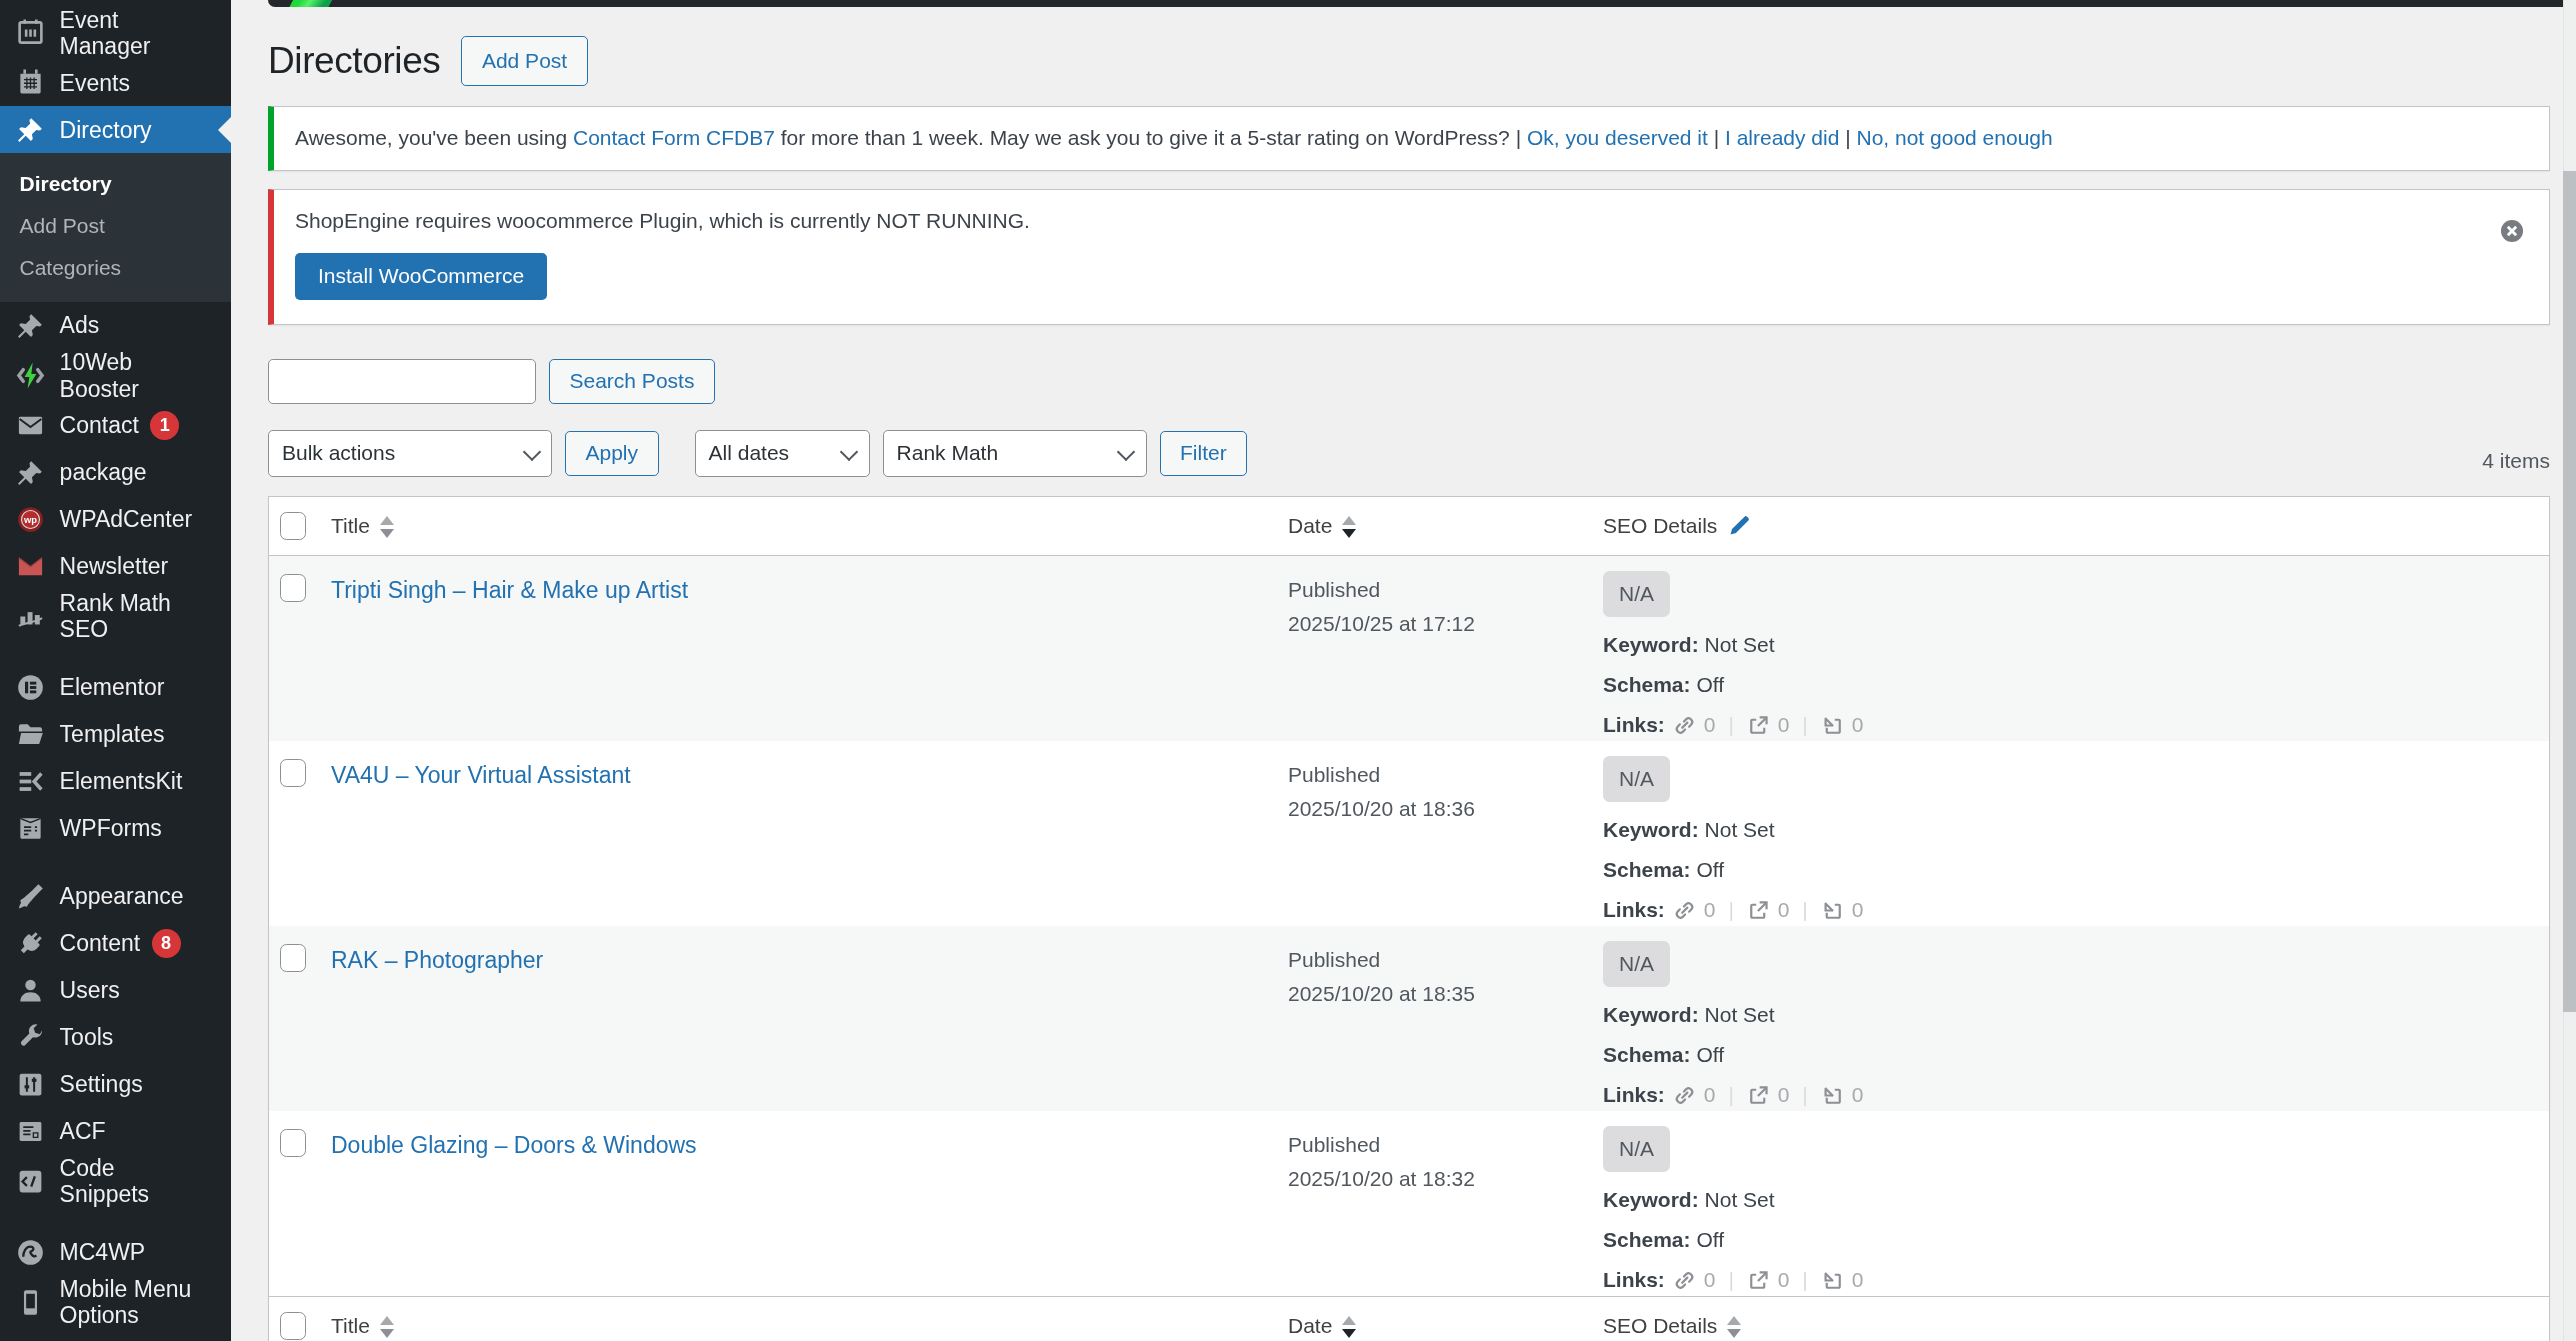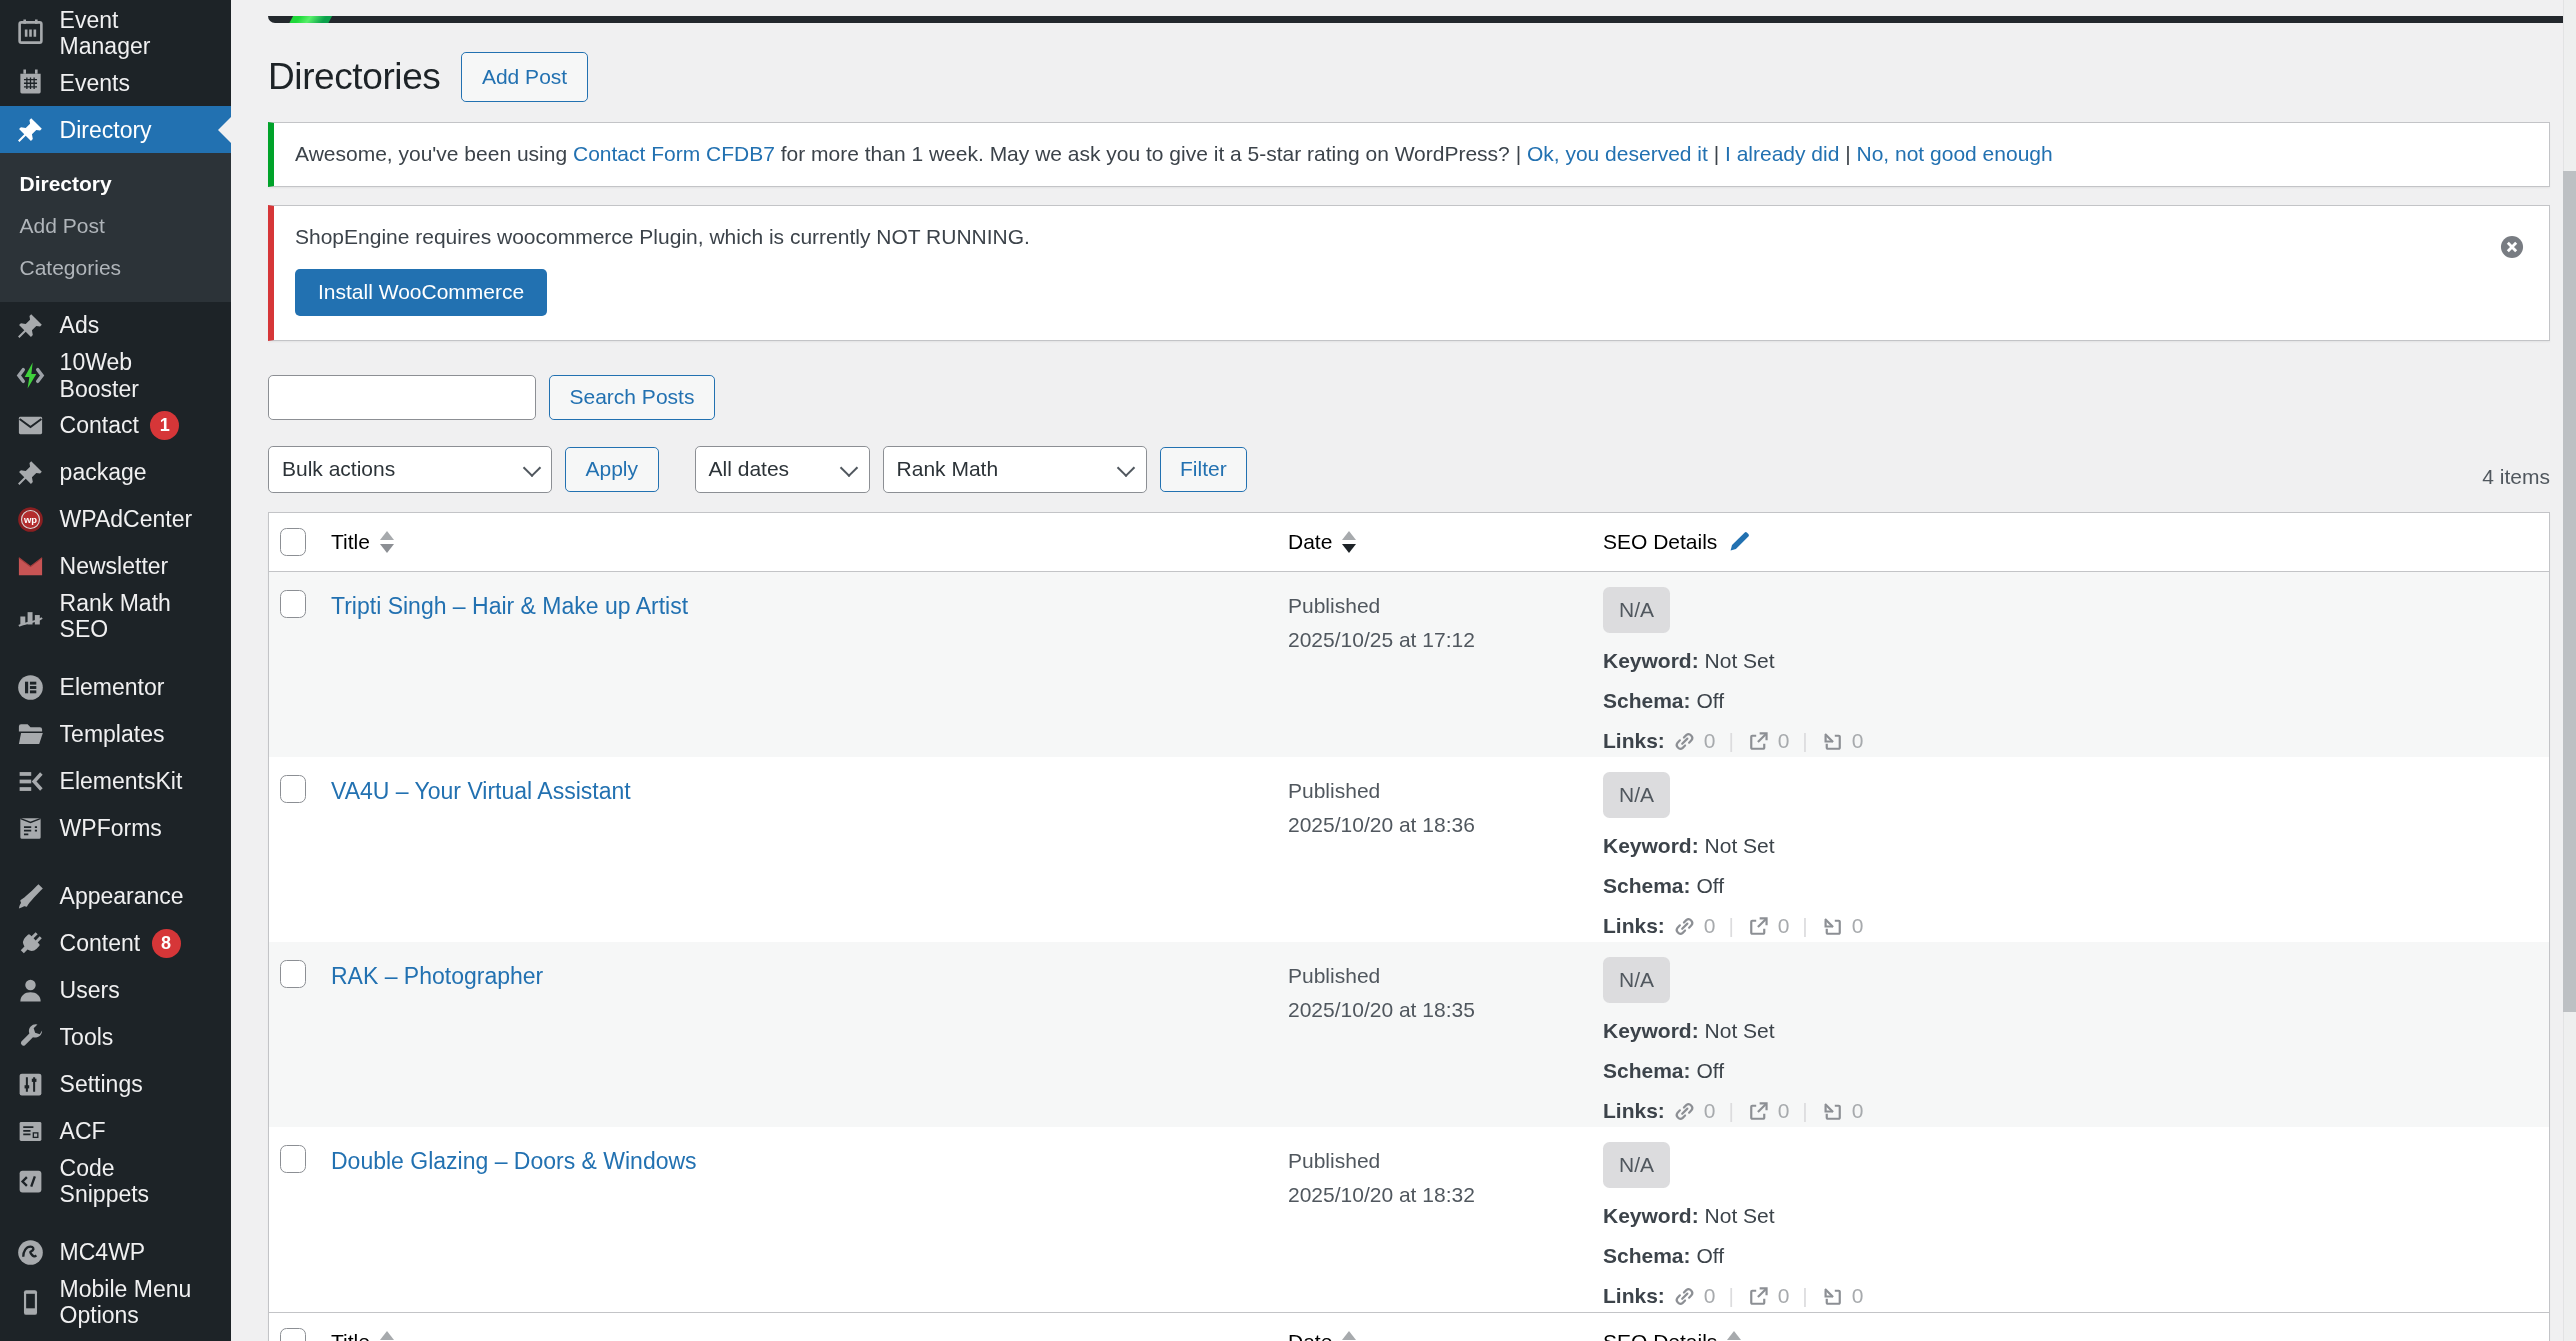--- a/index.html
+++ b/index.html
@@ -20,21 +20,21 @@
   .mi-row.active .mi-label{color:#fff;}
   .mi-row.active::after{content:"";position:absolute;right:0;top:50%;transform:translateY(-50%);
     width:0;height:0;border:13px solid transparent;border-right:13px solid #f0f0f1;border-left:none;}
   .submenu{background:#2c3338;padding:9.7px 0 13px;}
   .sub-item{padding:9px 0 9px 19.5px;font-size:21px;color:#b0b5ba;cursor:pointer;}
   .sub-item.current{color:#fff;font-weight:700;}
   .menu-sep{height:21px;}
   .badge{margin-left:11.4px;background:#d63638;color:#fff;min-width:29px;height:29px;border-radius:14.6px;
     display:inline-flex;align-items:center;justify-content:center;font-size:18px;font-weight:700;padding:0 4.9px;box-sizing:border-box;flex:none;}
   
-  .content{position:absolute;left:231px;top:16px;right:0;height:1028px;background:#f0f0f1;}
+  .content{position:absolute;left:231px;top:0;right:0;height:1028px;background:#f0f0f1;}
   .banner-strip{position:absolute;top:0;left:37px;right:0;height:7.3px;background:#23282d;
     border-bottom-left-radius:11.4px;overflow:hidden;}
   .banner-green{position:absolute;left:23px;top:-9.7px;width:39px;height:28px;
     background:linear-gradient(100deg,#1fd83a 20%,#57f06a 45%,#0ba14b 80%);transform:skewX(-28deg);}
   .page-inner{padding:36px 26px 0 37px;}
   .h1-row{display:flex;align-items:center;gap:21px;}
   h1{margin:0;font-size:37px;font-weight:400;color:#1d2327;letter-spacing:-0.4px;}
   .btn-outline{display:inline-flex;align-items:center;justify-content:center;background:#f6f7f7;color:#2271b1;
     border:1.6px solid #2271b1;border-radius:4.9px;font-size:21px;padding:0 19.5px;height:45px;cursor:pointer;box-sizing:border-box;white-space:nowrap;}
   .add-post{height:50px;padding:0 19.5px;}
@@ -70,21 +70,21 @@
   
   .list-table{margin-top:19.5px;background:#fff;border:0.8px solid #c3c4c7;box-shadow:0 1.6px 1.6px rgba(0,0,0,.04);}
   .thead,.tfoot{display:grid;grid-template-columns:62px 957px 315px auto;align-items:center;height:58px;}
   .thead{border-bottom:0.8px solid #c3c4c7;}
   .tfoot{border-top:0.8px solid #c3c4c7;}
   .trow{display:grid;grid-template-columns:62px 957px 315px auto;min-height:185px;}
   .trow:nth-child(odd){background:#f6f7f7;}
   .cb-cell{padding-left:11.4px;}
   .trow .cb-cell{padding-top:18px;}
   .checkbox{width:26px;height:28px;border:1.6px solid #8c8f94;border-radius:6.5px;background:#fff;box-sizing:border-box;cursor:pointer;}
-  .col-head{font-size:21px;color:#000000;cursor:pointer;display:flex;align-items:center;}
+  .col-head{font-size:21px;color:#404040;cursor:pointer;display:flex;align-items:flex-end;}
   .sort{display:inline-flex;flex-direction:column;gap:4px;margin-left:9.7px;}
   .tri-up{width:0;height:0;border-left:7.3px solid transparent;border-right:7.3px solid transparent;border-bottom:9px solid #a7aaad;}
   .tri-down{width:0;height:0;border-left:7.3px solid transparent;border-right:7.3px solid transparent;border-top:9px solid #8c8f94;}
   .tri-down.sorted{border-top-color:#1d2327;}
   .pencil{margin-left:9.7px;color:#2271b1;display:inline-flex;}
   .pencil svg{width:24px;height:24px;}
   .title-cell{padding-top:21px;}
   .row-title{font-size:23px;font-weight:400;color:#2271b1;text-decoration:none;cursor:pointer;}
   .date-cell{padding-top:19.5px;font-size:21px;color:#50575e;line-height:1.35;}
   .date-cell .status{display:block;margin-bottom:6.5px;}

